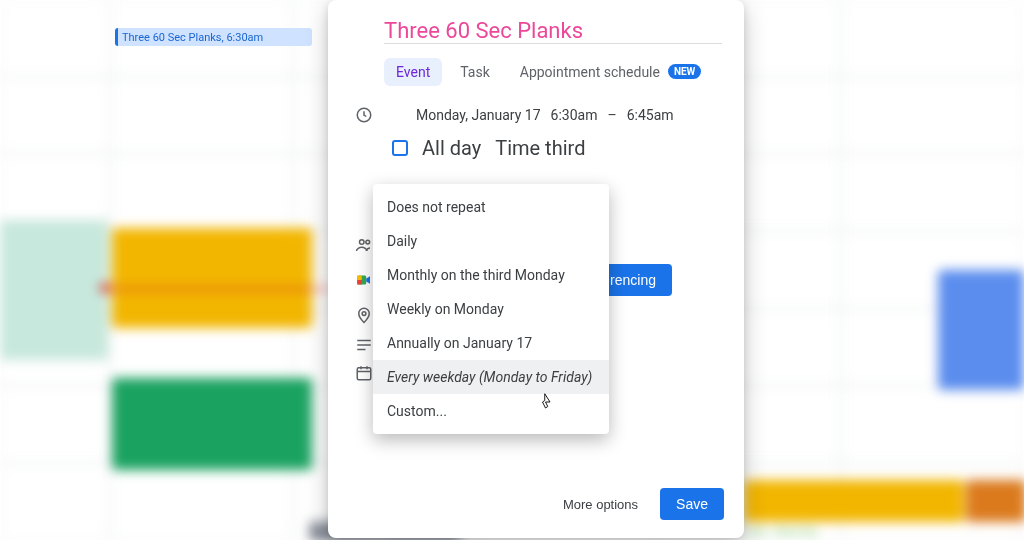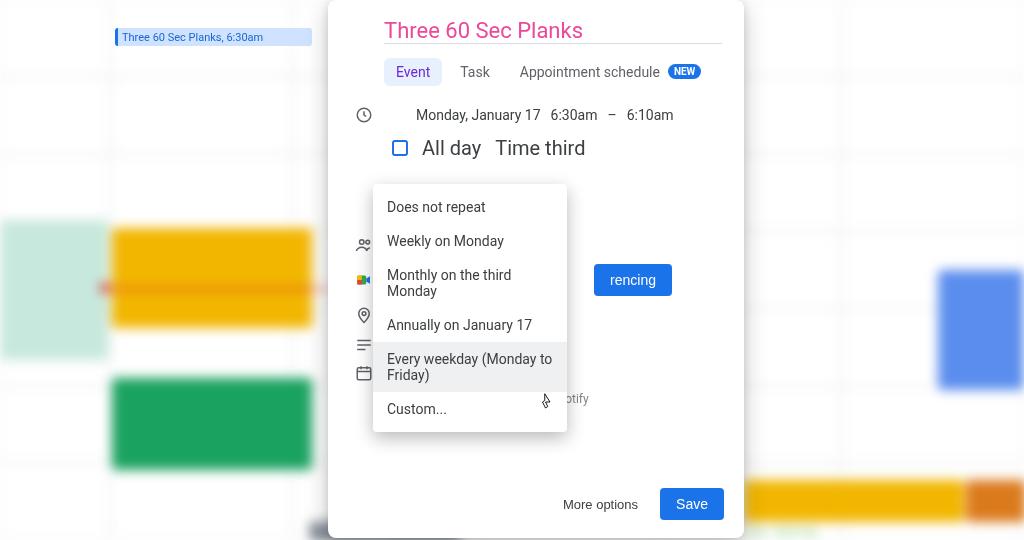--- a/index.html
+++ b/index.html
@@ -67,27 +67,27 @@
   .rowtxt { font-size:14px; color:#3c4043; display:flex; gap:10px; align-items:center;margin-left:24px;}
   .subrow { margin-left: 64px; display:flex; gap:14px; align-items:center; font-size:20px; color:#3c4043; padding-top:6px;}
   .chk { width:16px; height:16px; border:2px solid #1a73e8; border-radius:3px;}
   .btn-blue { background:#1a73e8; color:#fff; border:none; padding:8px 16px; border-radius:4px; font-size:14px; cursor:pointer;}
   .statusline { margin-left:64px; font-size:12px; color:#80868b; padding-top:2px;}
   .footer { margin-top:auto; display:flex; justify-content:flex-end; gap:16px; padding:14px 20px 18px;}
   .more-opt { font-size:13px; color:#3c4043; background:none; border:none; cursor:pointer; padding:8px 6px;}
   
   .dropdown {
     position:absolute; left: 373px; top: 184px;
-    width: 194px; background:#fff;
+    width: 236px; background:#fff;
     box-shadow: 0 6px 18px rgba(0,0,0,.28);
     border-radius:4px; padding:6px 0;
     z-index: 10;
   }
   .dd-item { font-size:14px; color:#3c4043; padding:9px 14px; cursor:pointer;}
-  .dd-item.hover { background:#eef0f2;}
+  .dd-item.hover { background:#eef0f2;font-style:italic;}
   .cursor {
     position:absolute; left:542px; top:394px; z-index:20;
     font-size:16px; transform: translate(-4px,-2px);
   }
   svg { display:block; }
 </style>
 </head>
 <body>
 
 <div class="bg">
@@ -164,21 +164,21 @@
     <span class="icon-slot">
       <svg width="18" height="18" viewBox="0 0 24 24" fill="none" stroke="#5f6368" stroke-width="2">
           <circle cx="12" cy="12" r="9"></circle>
           <path d="M12 7v5l3 2"></path>
         </svg>
     </span>
     <span class="rowtxt">
       <span>Monday, January 17</span>
       <span>6:30am</span>
       <span>–</span>
-      <span>6:10am</span>
+      <span>6:45am</span>
     </span>
   </div>
 
   <div class="subrow">
     <span class="chk"></span>
     <span>All day</span>
     <span style="color:#3c4043;">Time third</span>
   </div>
 
   <div style="height:70px"></div>
@@ -239,22 +239,23 @@
   <div class="statusline">Busy · Default visibility · Do not notify</div>
 
   <div class="footer">
     <button class="more-opt">More options</button>
     <button class="btn-blue">Save</button>
   </div>
 </div>
 
 <div class="dropdown">
   <div class="dd-item">Does not repeat</div>
+  <div class="dd-item">Daily</div>
+  <div class="dd-item">Monthly on the third Monday</div>
   <div class="dd-item">Weekly on Monday</div>
-  <div class="dd-item">Monthly on the third Monday</div>
   <div class="dd-item">Annually on January 17</div>
   <div class="dd-item hover">Every weekday (Monday to Friday)</div>
   <div class="dd-item">Custom...</div>
 </div>
 
 <div class="cursor">
   <svg width="18" height="20" viewBox="0 0 24 26">
       <path d="M9 2v9l-3 2 4 8 3-2-3-6h6z" fill="#fff" stroke="#000" stroke-width="1.2"></path>
     </svg>
 </div>

